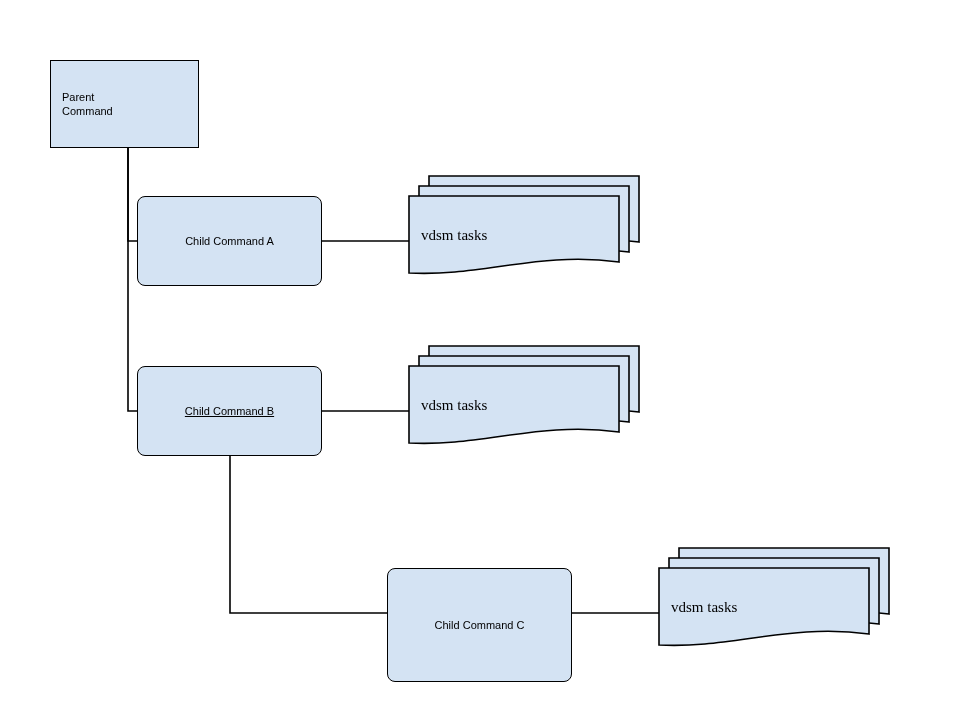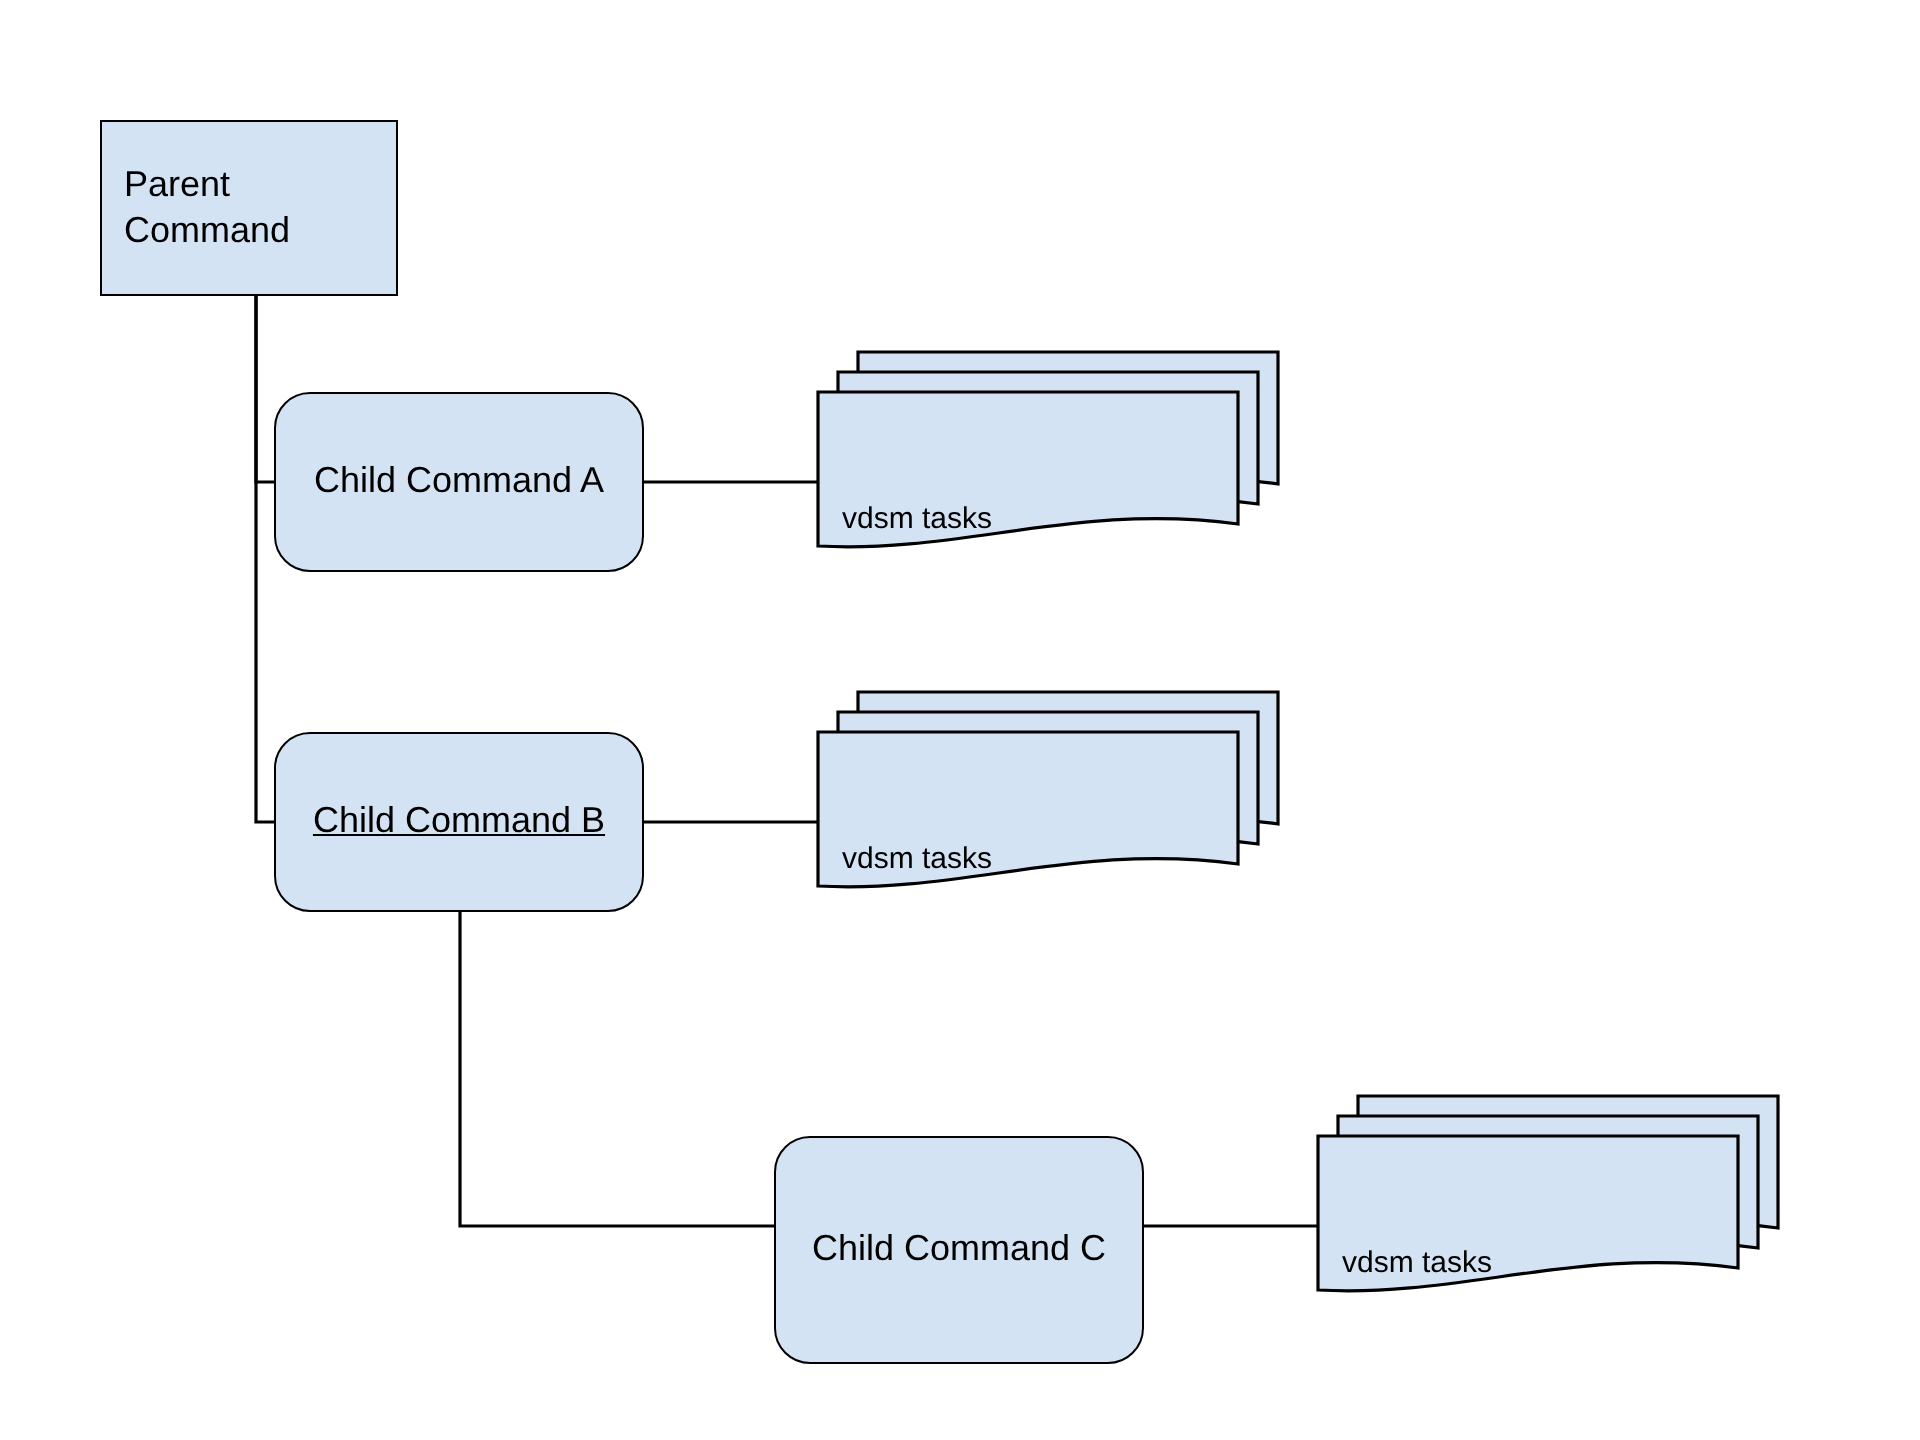--- a/index.html
+++ b/index.html
@@ -26,51 +26,50 @@
     top: 0;
     width: 960px;
     height: 720px;
   }
   .node {
     position: absolute;
     box-sizing: border-box;
     background: #d4e3f3;
     border: 1.6px solid #000000;
     color: #000000;
-    font-size: 18px;
+    font-size: 11px;
     line-height: 1.28;
     display: flex;
     align-items: center;
     white-space: pre-line;
   }
   .node.rect {
     border-radius: 0;
     padding-left: 11px;
     align-items: center;
   }
   .node.rounded {
-    border-radius: 18px;
+    border-radius: 8px;
     justify-content: center;
     text-align: center;
   }
   .docstack {
     position: absolute;
   }
   .docstack svg {
     display: block;
     overflow: visible;
   }
   .doc-label {
     position: absolute;
-    font-family: Liberation Sans, sans-serif;
+    font-family: Liberation Serif, serif;
     font-size: 15px;
     color: #000000;
     white-space: nowrap;
     pointer-events: none;
-    margin-top: 24px;
   }
 </style>
 </head>
 <body>
 
 <div id="canvas">
 
   <svg id="edges" viewBox="0 0 960 720" width="960" height="720" xmlns="http://www.w3.org/2000/svg">
     <g fill="none" stroke="#000000" stroke-width="1.6" stroke-linecap="butt" stroke-linejoin="miter">
       <path d="M 128 148 L 128 241 L 137 241"></path>

